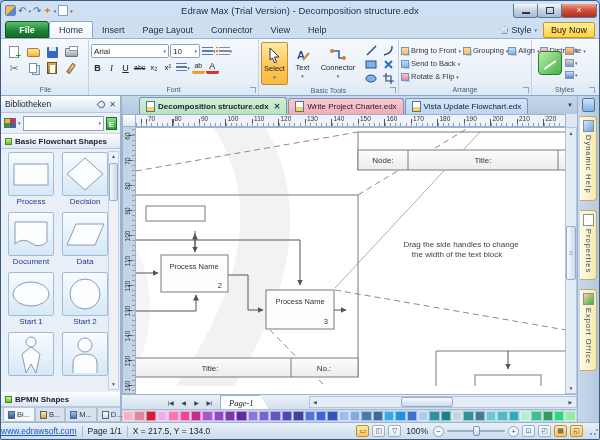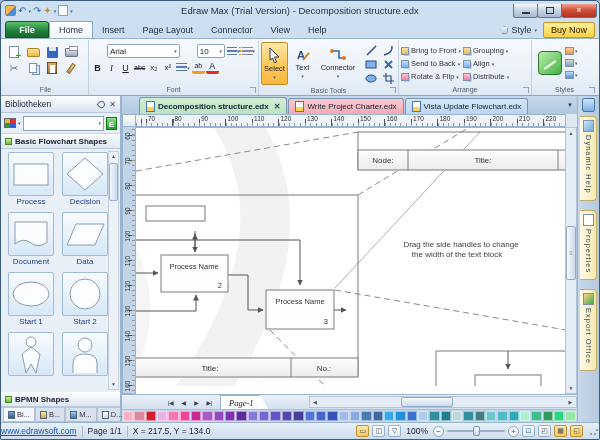--- a/index.html
+++ b/index.html
@@ -47,21 +47,21 @@
   .gi-save { width:11px; height:11px; background:#3a66c2; border-radius:1px; position:relative; }
   .gi-save:after { content:""; position:absolute; left:2px; top:0; width:7px; height:4px; background:#dfe8f4; }
   .gi-print { width:13px; height:9px; background:linear-gradient(#e8ecf2,#9aa6b4); border:1px solid #6a7686; border-radius:1px; position:relative; }
   .gi-print:after { content:""; position:absolute; left:3px; top:-3px; width:7px; height:3px; background:#fff; border:1px solid #8a96a6; }
   .gi-cut { font-size:11px; color:#6a7a8c; }
   .gi-copy { width:8px; height:10px; background:#fff; border:1px solid #7a93b3; box-shadow:3px 2px 0 -1px #dce6f2,3px 2px 0 0 #7a93b3; }
   .gi-paste { width:10px; height:12px; background:linear-gradient(#d8a868,#b07838); border:1px solid #7a5018; position:relative; }
   .gi-paste:after { content:""; position:absolute; left:2px; top:2px; width:5px; height:8px; background:#fff; }
   .gi-brush { width:4px; height:11px; background:linear-gradient(#ffd88a,#c89040); border:1px solid #8a6020; transform:rotate(35deg); }
   
-  .combo { height:14px; background:#fff; border:1px solid #8aa4c0; border-radius:2px; font-size:8px; color:#222; display:flex; align-items:center; padding:0 2px;margin-left:16px; }
+  .combo { height:14px; background:#fff; border:1px solid #8aa4c0; border-radius:2px; font-size:8px; color:#222; display:flex; align-items:center; padding:0 2px; }
   .combo .dd { margin-left:auto; }
   .fbtn { min-width:13px; height:13px; display:flex; align-items:center; justify-content:center; font-size:9px; color:#223; border-radius:2px; padding:0 1px; }
   .i-lines { width:11px; height:9px; background:repeating-linear-gradient(to bottom,#5a7ab0 0 1.2px,transparent 1.2px 3.4px); }
   .i-bullets { width:11px; height:9px; background:repeating-linear-gradient(to bottom,#88a 0 1.2px,transparent 1.2px 3.4px); position:relative; }
   .i-bullets:after{ content:""; position:absolute; left:-3px; top:0; width:2px; height:9px; background:repeating-linear-gradient(to bottom,#d80 0 1.2px,transparent 1.2px 3.4px); }
   .ucolor { border-bottom:3px solid #e03020; line-height:8px; }
   .hcolor { border-bottom:3px solid #f0a020; line-height:8px; font-size:7px; }
   
   .bigbtn { width:27px; height:43px; display:flex; flex-direction:column; align-items:center; justify-content:center; gap:1px; font-size:7.5px; color:#223; border:1px solid transparent; border-radius:2px; }
   .bigbtn.sel { background:linear-gradient(#ffe8a8,#fcc858 55%,#f8b840); border-color:#c09030; }
@@ -358,21 +358,21 @@
               <span class="mini-sq g"></span>
               <span>Send to Back</span>
               <span class="dd">▾</span>
             </div>
             <div class="arr-item">
               <span class="mini-sq r"></span>
               <span>Rotate &amp; Flip</span>
               <span class="dd">▾</span>
             </div>
           </div>
-        <div id="arrCol2" style="display:flex;flex-direction:column">
+        <div id="arrCol2" style="display:flex;flex-direction:row">
             <div class="arr-item">
               <span class="mini-sq "></span>
               <span>Grouping</span>
               <span class="dd">▾</span>
             </div>
             <div class="arr-item">
               <span class="mini-sq g"></span>
               <span>Align</span>
               <span class="dd">▾</span>
             </div>

